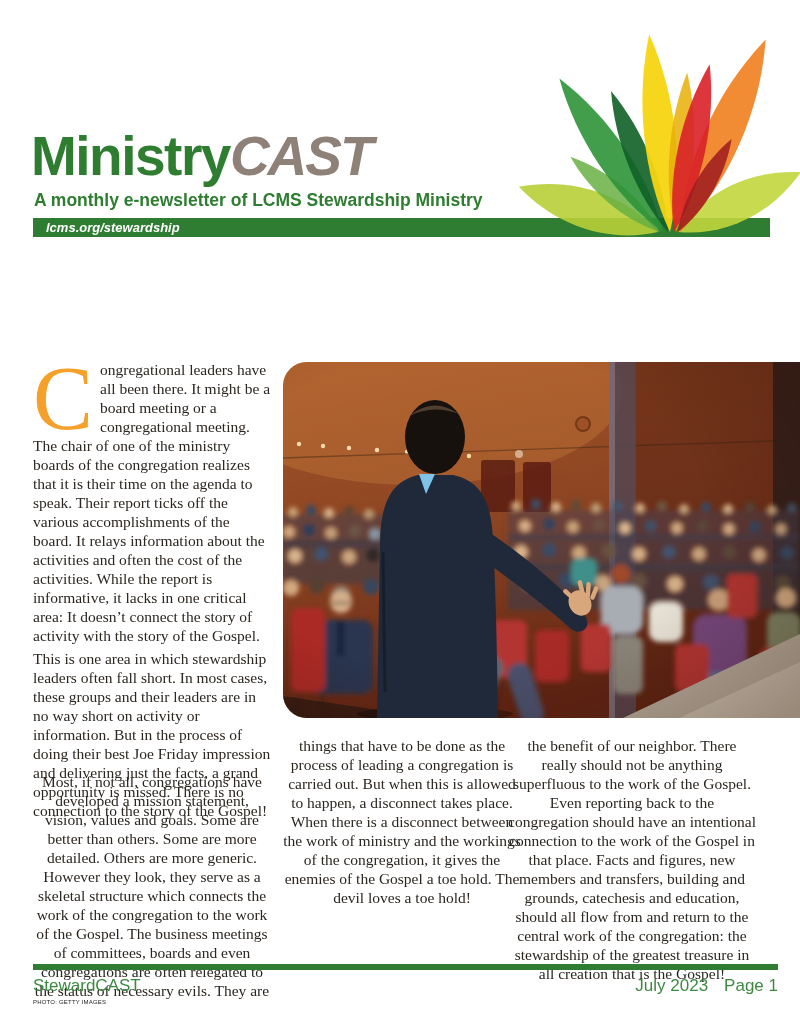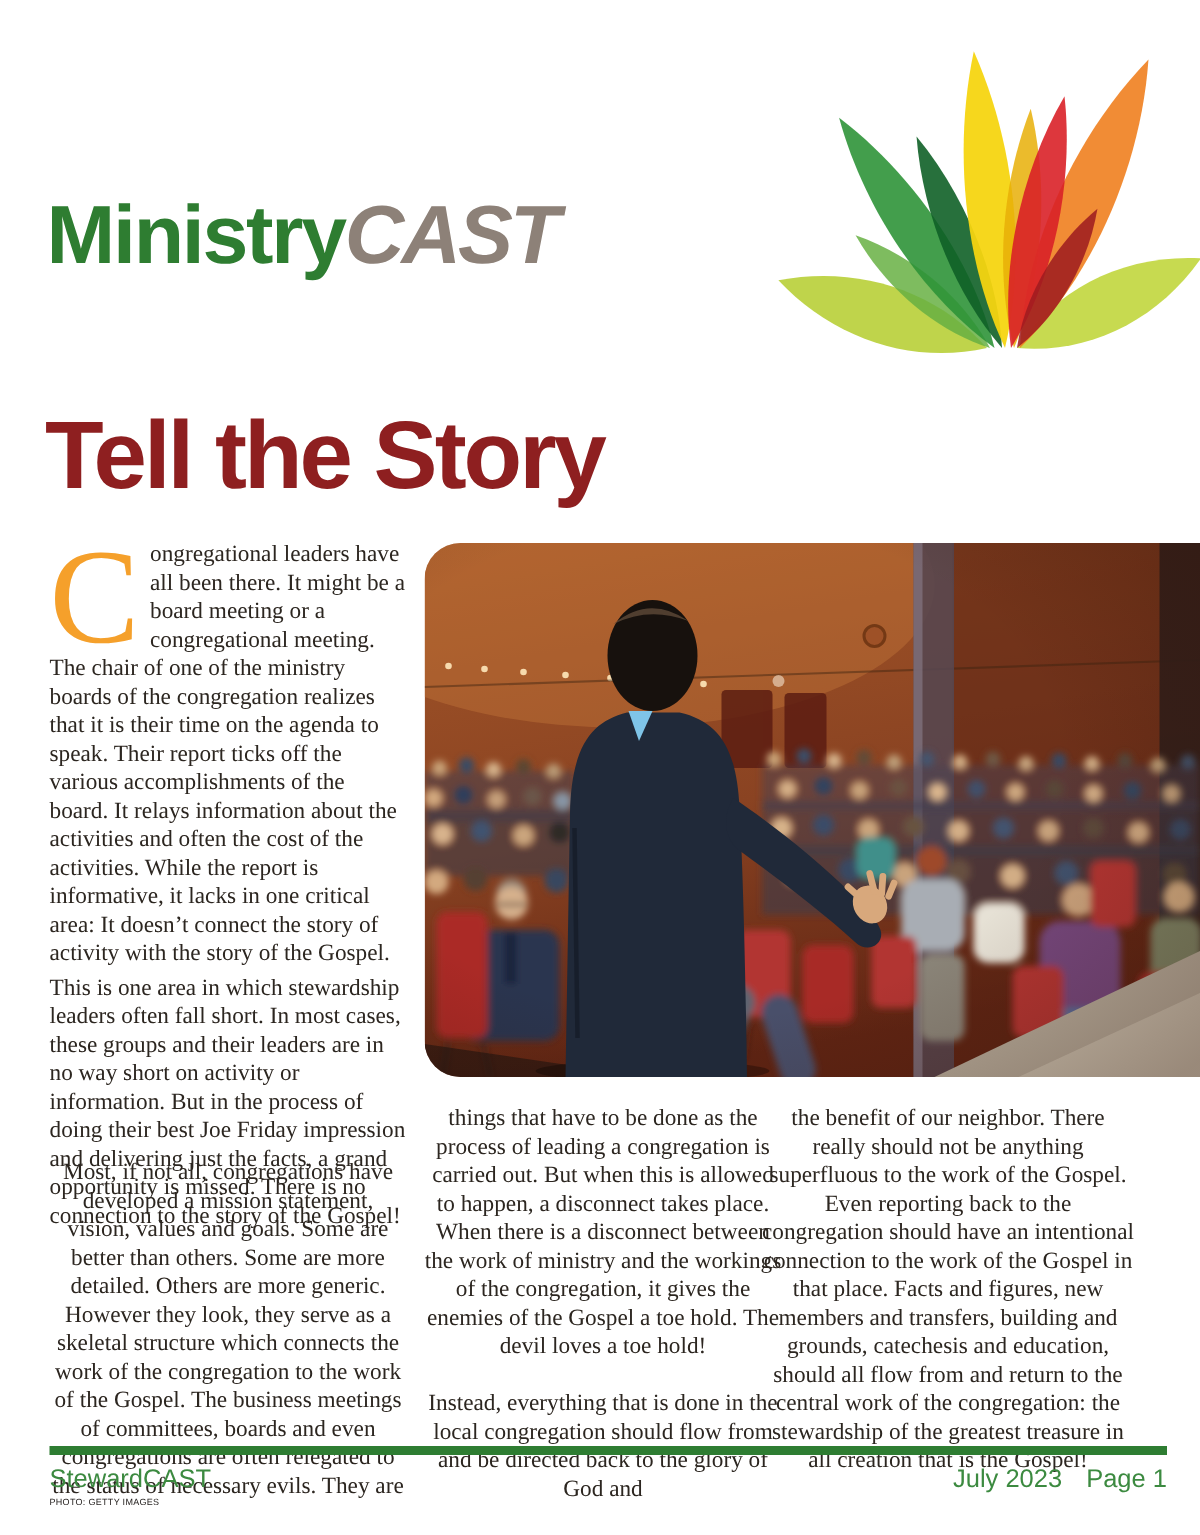--- a/index.html
+++ b/index.html
@@ -76,40 +76,43 @@
   }
   .footer-right .pageno { margin-left:16px; }
 </style>
 </head>
 <body>
 
 <div class="page">
 
   <div class="masthead-title"><span>Ministry</span><span class="cast">CAST</span></div>
 
-
+  <div class="masthead-tagline">A monthly e-newsletter of LCMS Stewardship Ministry</div>
+
+  <div class="url-bar">
+    <span>lcms.org/stewardship</span>
+  </div>
 
   <div class="leaves">
     <svg viewBox="0 0 282 230" aria-hidden="true">
       <g style="mix-blend-mode:multiply">
         <path d="M0 0 C-26 -58 -26 -132 0 -195 C26 -132 26 -58 0 0 Z" transform="translate(140 222) rotate(-72) scale(1.0 0.75)" fill="#b8cf37" opacity="0.9"></path>
         <path d="M0 0 C-26 -58 -26 -132 0 -195 C26 -132 26 -58 0 0 Z" transform="translate(160 222) rotate(64) scale(0.95 0.7)" fill="#c1d63d" opacity="0.9"></path>
         <path d="M0 0 C-26 -58 -26 -132 0 -195 C26 -132 26 -58 0 0 Z" transform="translate(142 222) rotate(-50) scale(0.55 0.6)" fill="#67b043" opacity="0.85"></path>
         <path d="M0 0 C-26 -58 -26 -132 0 -195 C26 -132 26 -58 0 0 Z" transform="translate(145 222) rotate(-34) scale(0.78 0.95)" fill="#2f9339" opacity="0.9"></path>
         <path d="M0 0 C-26 -58 -26 -132 0 -195 C26 -132 26 -58 0 0 Z" transform="translate(150 222) rotate(-22) scale(0.6 0.78)" fill="#0f6127" opacity="0.9"></path>
         <path d="M0 0 C-26 -58 -26 -132 0 -195 C26 -132 26 -58 0 0 Z" transform="translate(152 222) rotate(-6) scale(0.8 1.02)" fill="#f6d511" opacity="0.95"></path>
         <path d="M0 0 C-26 -58 -26 -132 0 -195 C26 -132 26 -58 0 0 Z" transform="translate(158 222) rotate(4) scale(0.62 0.82)" fill="#e7af07" opacity="0.85"></path>
         <path d="M0 0 C-26 -58 -26 -132 0 -195 C26 -132 26 -58 0 0 Z" transform="translate(162 222) rotate(24) scale(0.95 1.08)" fill="#f07f1f" opacity="0.9"></path>
         <path d="M0 0 C-26 -58 -26 -132 0 -195 C26 -132 26 -58 0 0 Z" transform="translate(156 222) rotate(12) scale(0.7 0.88)" fill="#d92128" opacity="0.9"></path>
         <path d="M0 0 C-26 -58 -26 -132 0 -195 C26 -132 26 -58 0 0 Z" transform="translate(160 222) rotate(30) scale(0.5 0.55)" fill="#9e1b20" opacity="0.85"></path>
       </g>
     </svg>
   </div>
 
-  <h1 class="headline">Tell the Story</h1>
 
   <div class="intro">
     <p><span class="dropcap">C</span><span>ongregational leaders have all been there. It might be a board meeting or a congregational meeting. The chair of one of the ministry boards of the congregation realizes that it is their time on the agenda to speak. Their report ticks off the various accomplishments of the board. It relays information about the activities and often the cost of the activities. While the report is informative, it lacks in one critical area: It doesn’t connect the story of activity with the story of the Gospel.</span></p>
     <p>This is one area in which stewardship leaders often fall short. In most cases, these groups and their leaders are in no way short on activity or information. But in the process of doing their best Joe Friday impression and delivering just the facts, a grand opportunity is missed. There is no connection to the story of the Gospel!</p>
   </div>
 
   <div class="photo">
     <svg viewBox="0 0 517 356" preserveAspectRatio="none" aria-hidden="true">
       <defs>
         <linearGradient id="wg" x1="0" y1="0" x2="0.25" y2="1">
@@ -280,21 +283,20 @@
       </g>
     </svg>
   </div>
 
 
   <div class="colbody col-1">
     <p>Most, if not all, congregations have developed a mission statement, vision, values and goals. Some are better than others. Some are more detailed. Others are more generic. However they look, they serve as a skeletal structure which connects the work of the congregation to the work of the Gospel. The business meetings of committees, boards and even congregations are often relegated to the status of necessary evils. They are</p>
   </div>
   <div class="colbody col-2">
     <p>things that have to be done as the process of leading a congregation is carried out. But when this is allowed to happen, a disconnect takes place. When there is a disconnect between the work of ministry and the workings of the congregation, it gives the enemies of the Gospel a toe hold. The devil loves a toe hold!</p>
-    <p>Instead, everything that is done in the local congregation should flow from and be directed back to the glory of God and</p>
   </div>
   <div class="colbody col-3">
     <p>the benefit of our neighbor. There really should not be anything superfluous to the work of the Gospel. Even reporting back to the congregation should have an intentional connection to the work of the Gospel in that place. Facts and figures, new members and transfers, building and grounds, catechesis and education, should all flow from and return to the central work of the congregation: the stewardship of the greatest treasure in all creation that is the Gospel!</p>
   </div>
 
   <div class="footer-rule"></div>
   <div class="footer-brand">StewardCAST</div>
   <div class="footer-credit">PHOTO: GETTY IMAGES</div>
   <div class="footer-right">
     <span>July 2023</span><span class="pageno">Page 1</span>

